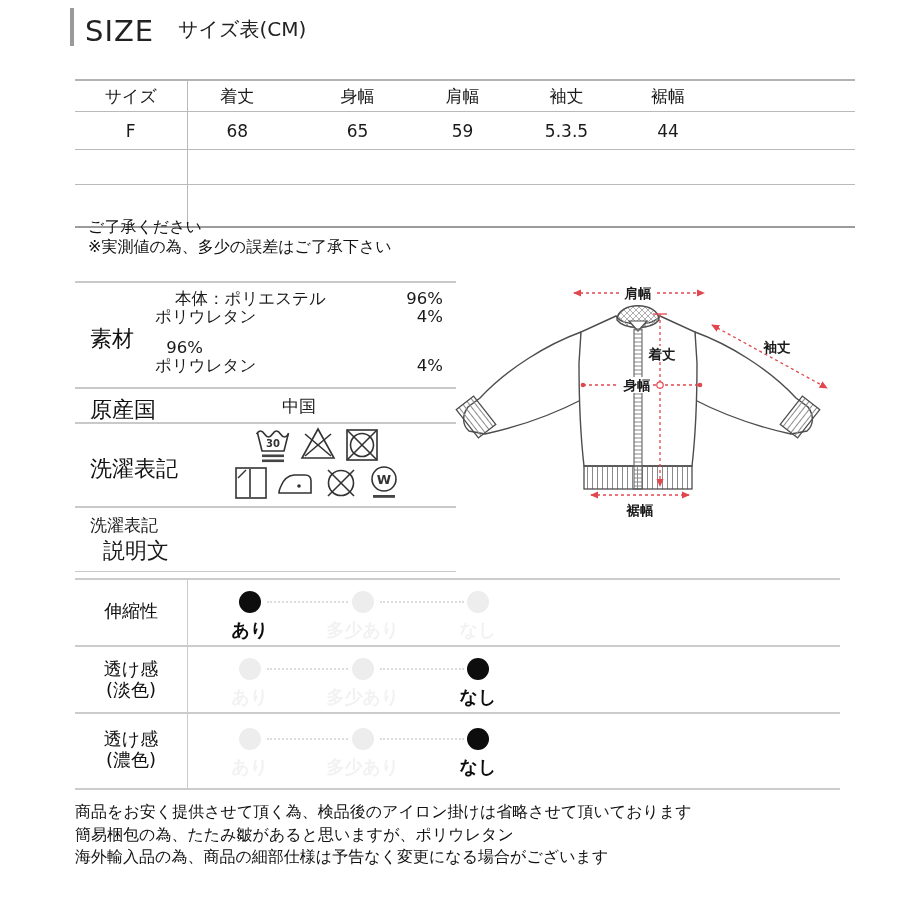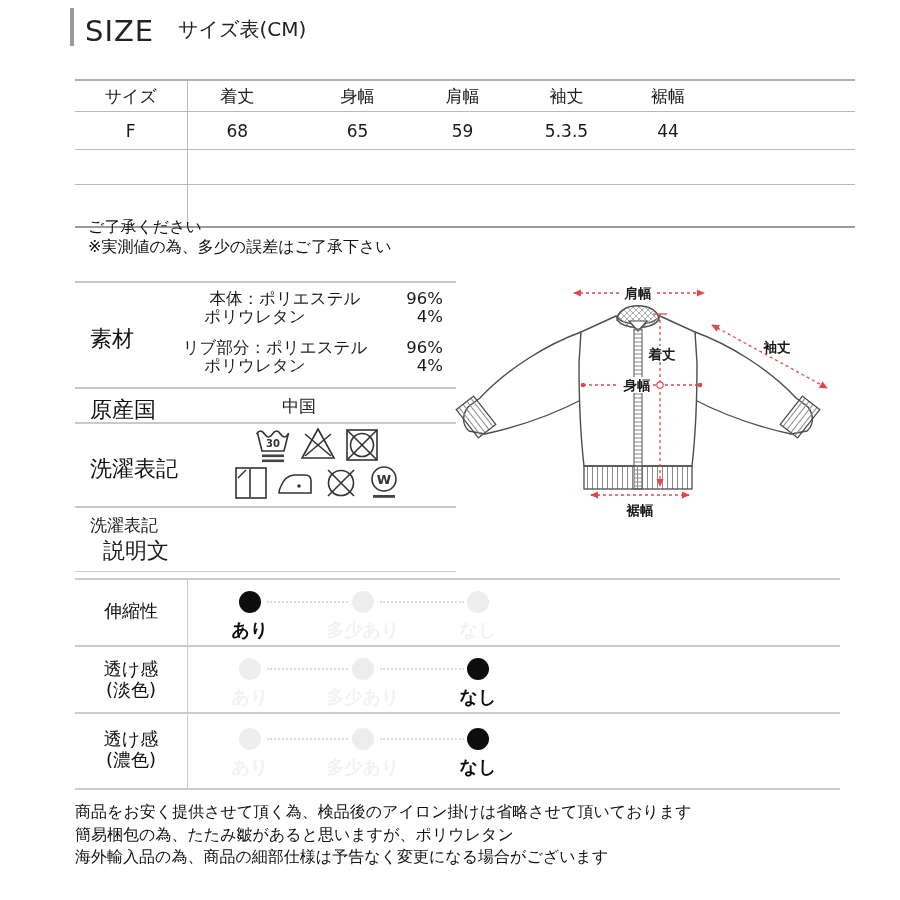--- a/index.html
+++ b/index.html
@@ -27,24 +27,24 @@
   .notes{left:88px;top:217px;font-size:16px;line-height:20px;color:#111;}
 
   
   .spec{left:75px;top:281px;width:381px;}
   .spec-row{position:relative;border-top:2px solid #c9c9c9;}
   .spec-row:last-child{border-bottom:1px solid #c9c9c9;}
   .spec-label{position:absolute;left:15px;font-size:22px;color:#111;}
   .mat-row{height:104px;}
   .mat-lines{position:absolute;left:80px;top:7px;width:288px;}
   .mat-line{display:flex;font-size:16.5px;line-height:17.5px;}
-  .mat-line .nm{flex:1;text-align:center;}
+  .mat-line .nm{flex:1;}
   .mat-line .pct{width:48px;text-align:right;}
   .mat-line.l1 .nm{padding-left:20px;}
-  .mat-line.l2 .nm,.mat-line.l4 .nm{text-align:center;padding-right:40px;}
+  .mat-line.l2 .nm,.mat-line.l4 .nm{text-align:left;padding-right:40px;}
   .mat-gap{height:14px;}
   .origin-row{height:33px;}
   .origin-val{position:absolute;left:80px;width:288px;top:6px;text-align:center;font-size:17px;}
   .care-row{height:82px;}
   .care-icons{position:absolute;left:112px;top:3px;width:260px;}
   .icons-line{display:flex;justify-content:center;align-items:flex-end;gap:5px;height:38px;}
   .care-note-row{height:63px;}
   .care-note-l1{position:absolute;left:15px;top:6px;font-size:17px;}
   .care-note-l2{position:absolute;left:28px;top:28px;font-size:22px;}
   .spec svg{display:block;}
@@ -137,21 +137,20 @@
         <div class="mat-line l1">
           <span class="nm">本体：ポリエステル</span>
           <span class="pct">96%</span>
         </div>
         <div class="mat-line l2">
           <span class="nm">ポリウレタン</span>
           <span class="pct">4%</span>
         </div>
         <div class="mat-gap"></div>
         <div class="mat-line l3">
-          <span class="nm">リブ部分：ポリエステル</span>
           <span class="pct">96%</span>
         </div>
         <div class="mat-line l4">
           <span class="nm">ポリウレタン</span>
           <span class="pct">4%</span>
         </div>
       </div>
     </div>
 
     <div class="spec-row origin-row">

